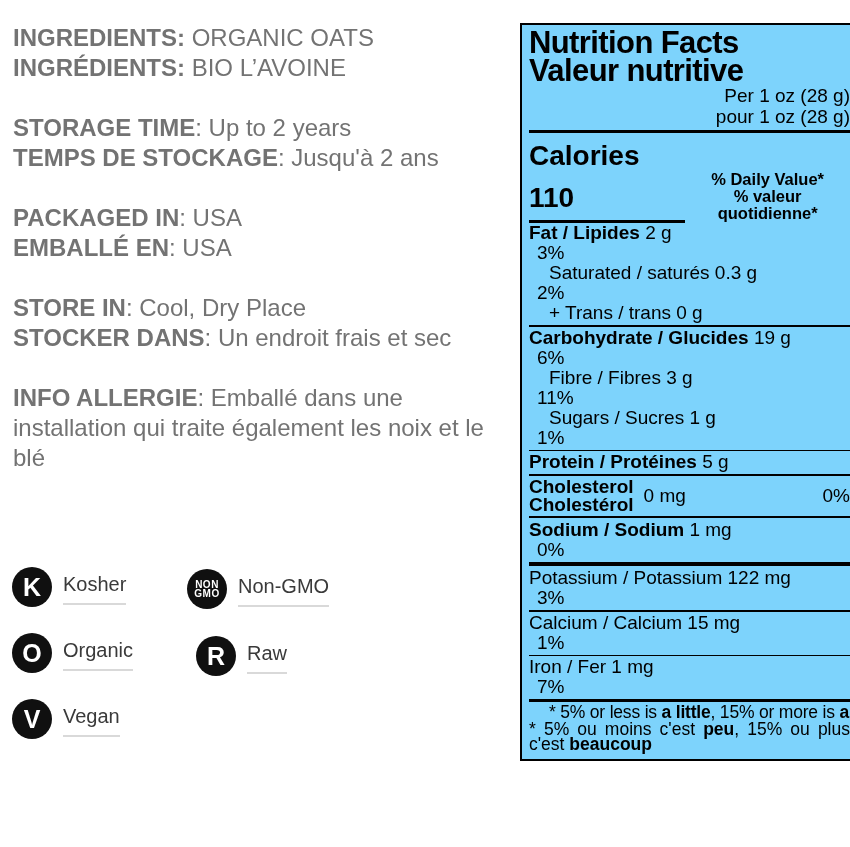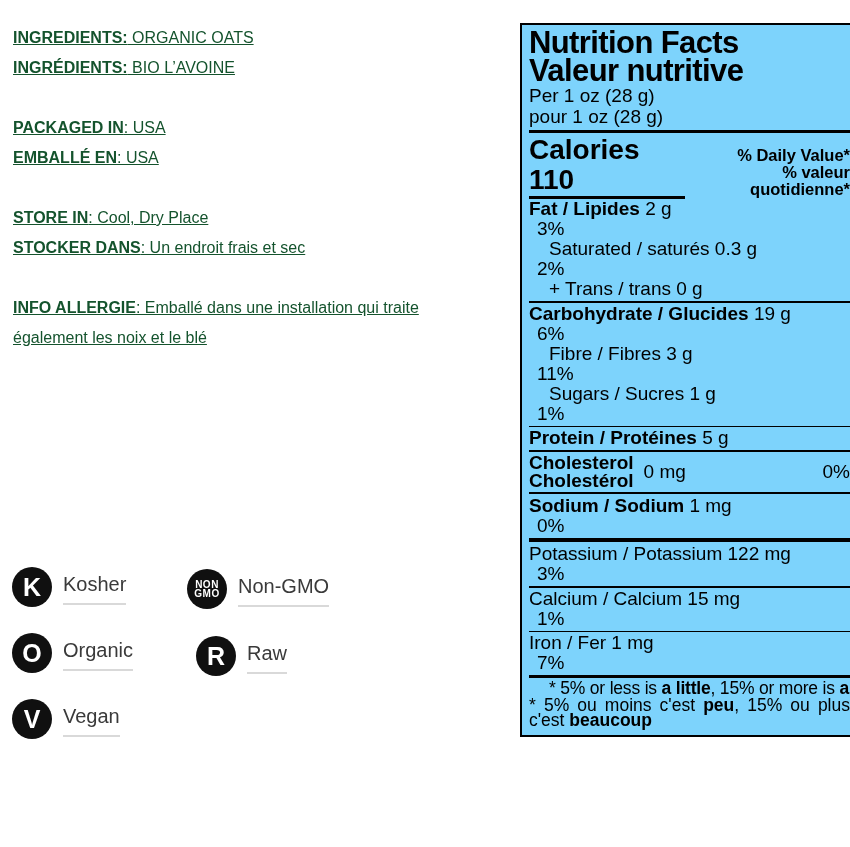--- a/index.html
+++ b/index.html
@@ -4,40 +4,40 @@
 <style>
   html,body{margin:0;padding:0;background:#ffffff;}
   body{
     width:850px;height:847px;position:relative;overflow:hidden;
     font-family:"Liberation Sans", sans-serif;color:#000;
     -webkit-font-smoothing:antialiased;
   }
   
   .info{
     position:absolute;left:13px;top:23px;width:472px;
-    font-size:16px;line-height:30px;color:#14532d;text-decoration:underline;
+    font-size:24px;line-height:30px;color:#737373;
   }
   .info .para{margin:0 0 30px 0;}
   .info b{font-weight:700;}
   
   .nft{
     position:absolute;left:520px;top:23px;width:339px;
     border:2px solid #000;box-sizing:border-box;
     padding:4px 7px 6px 7px;background:#7dd3fc;
   }
   .nft-title{font-size:31px;font-weight:700;line-height:28px;letter-spacing:-0.6px;}
-  .nft-serving{font-size:19px;line-height:19.5px;margin-top:1px;}
+  .nft-serving{font-size:19px;line-height:19.5px;margin-top:1px;text-align:right;}
   .bar{background:#000;}
   .bar-top{height:3px;margin-top:4px;}
   .cal-wrap{display:flex;justify-content:space-between;align-items:flex-end;margin-top:2px;}
   .cal{
-    font-size:28px;font-weight:700;line-height:30px;
+    font-size:28px;font-weight:700;line-height:42px;
     border-bottom:3px solid #000;padding-bottom:1px;
   }
-  .dv-head{text-align:right;font-weight:700;font-size:16.5px;line-height:17px;padding-bottom:1px;}
+  .dv-head{text-align:center;font-weight:700;font-size:16.5px;line-height:17px;padding-bottom:1px;}
   .row{display:flex;justify-content:space-between;font-size:19px;line-height:20px;flex-direction:column;}
   .row .name{white-space:nowrap;}
   .row .dv{margin-left:8px;}
   .row.ind .name{padding-left:20px;}
   .rule1{height:1.5px;margin:2px 0 1px 0;}
   .rule2{height:2px;margin:2px 0 2px 0;}
   .rule3{height:3px;margin:2px 0 2px 0;}
   .rule4{height:4px;margin:2px 0 2px 0;}
   .chol{display:flex;align-items:center;font-size:19px;line-height:18px;margin:1px 0;}
   .chol .names{font-weight:700;}
@@ -67,20 +67,24 @@
 </style>
 </head>
 <body>
 
 <div class="info">
   <div class="para">
     <div class="iline"><b>INGREDIENTS:</b><span> ORGANIC OATS</span></div>
     <div class="iline"><b>INGRÉDIENTS:</b><span> BIO L’AVOINE</span></div>
   </div>
   <div class="para">
+    <div class="iline"><b>STORAGE TIME</b><span>: Up to 2 years</span></div>
+    <div class="iline"><b>TEMPS DE STOCKAGE</b><span>: Jusqu'à 2 ans</span></div>
+  </div>
+  <div class="para">
     <div class="iline"><b>PACKAGED IN</b><span>: USA</span></div>
     <div class="iline"><b>EMBALLÉ EN</b><span>: USA</span></div>
   </div>
   <div class="para">
     <div class="iline"><b>STORE IN</b><span>: Cool, Dry Place</span></div>
     <div class="iline"><b>STOCKER DANS</b><span>: Un endroit frais et sec</span></div>
   </div>
   <div class="para">
     <div class="iline"><b>INFO ALLERGIE</b><span>: Emballé dans une installation qui traite également les noix et le blé</span></div>
   </div>

